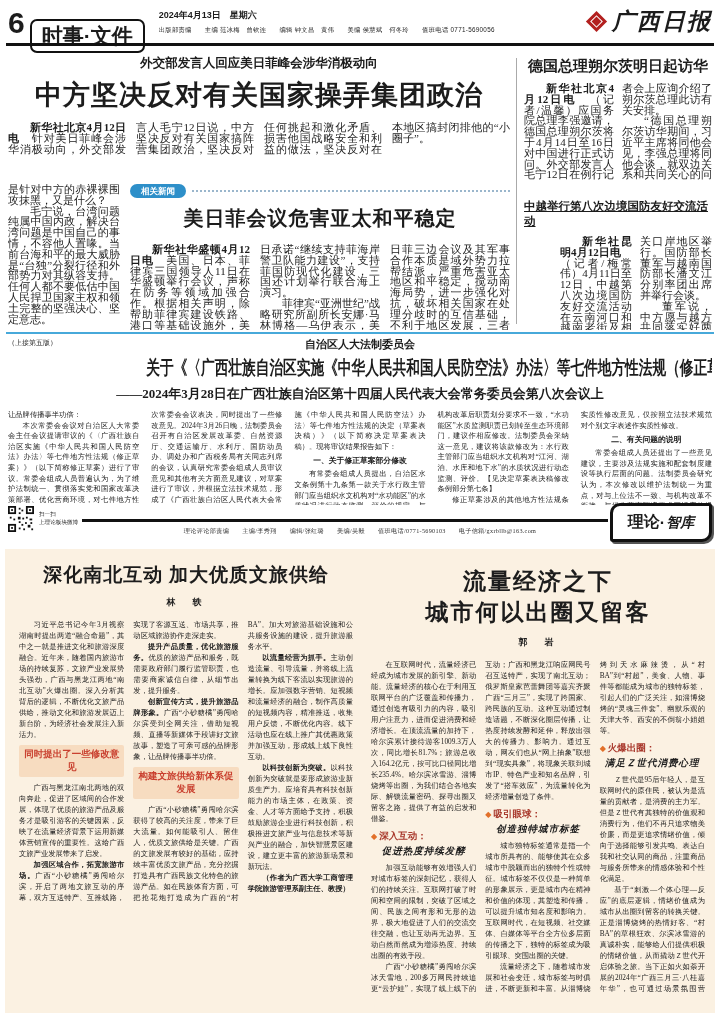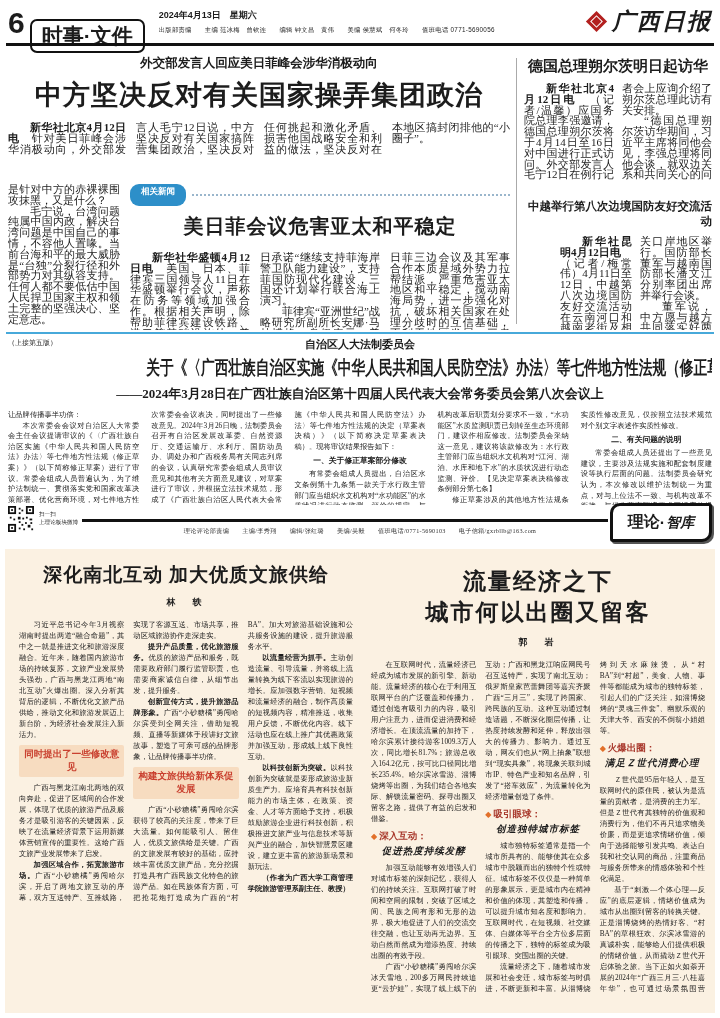--- a/index.html
+++ b/index.html
@@ -26,30 +26,30 @@
   .top-left{position:absolute;left:8px;top:50px;width:502px;height:280px;overflow:hidden;}
   .v-rule{position:absolute;left:516px;top:58px;width:1px;height:266px;background:#aaa;}
   .kicker{text-align:center;font:bold 12.5px "Liberation Sans",sans-serif;margin-top:5px;}
   .main-headline{text-align:center;font:bold 27px "Liberation Sans",sans-serif;letter-spacing:1px;margin-top:5px;}
   .smalltxt{font-size:11px;line-height:10.8px;text-align:justify;overflow:hidden;}
   .intro{margin-top:9px;height:56px;column-count:4;column-gap:10px;}
   .lower{display:flex;margin-top:6px;height:146px;}
   .colA{flex:none;width:112px;}
   .related{flex:1;margin-left:10px;}
   .badge-row{display:flex;align-items:center;gap:6px;}
-  .badge{background:#2d8fc9;color:#fff;font:bold 8.5px "Liberation Sans",sans-serif;padding:2px 11px 8px;border-radius:9px;flex:none;}
+  .badge{background:#2d8fc9;color:#fff;font:bold 8.5px "Liberation Sans",sans-serif;padding:2px 11px 0;border-radius:9px;flex:none;}
   .dotline{flex:1;border-top:2px dotted #9ab6cc;height:0;}
   .rel-headline{text-align:center;font:bold 20px "Liberation Serif",serif;margin:7px 0 12px;letter-spacing:1px;}
   .rel-body{column-count:3;column-gap:10px;height:94px;}
   .byline-right{text-align:right;text-indent:0;}
 
   .top-right{position:absolute;left:524px;top:52px;width:188px;height:278px;overflow:hidden;}
   .tr-h1{font:bold 15px "Liberation Serif",serif;text-align:center;margin-top:5px;}
   .tr-b1{margin-top:7px;column-count:2;column-gap:8px;height:102px;}
-  .tr-h2{font:bold 11.5px "Liberation Serif",serif;text-align:right;margin-top:14px;}
+  .tr-h2{font:bold 11.5px "Liberation Serif",serif;text-align:left;margin-top:14px;text-decoration:underline;}
   .tr-b2{margin-top:7px;column-count:2;column-gap:8px;height:104px;margin-left:36px;}
 
   .blue-rule{position:absolute;left:6px;right:6px;top:332px;height:2px;background:#47a9da;}
 
   
   .middle{position:absolute;left:8px;top:337px;width:704px;height:168px;overflow:hidden;}
   .continued{position:absolute;left:0;top:1px;font-size:7px;}
   .committee{text-align:center;font:bold 11px "Liberation Serif",serif;}
   .law-wrap{text-align:center;margin-top:3px;white-space:nowrap;}
   .law-headline{display:inline-block;font:bold 19px "Liberation Sans",sans-serif;transform:scaleX(.72);transform-origin:center;}

